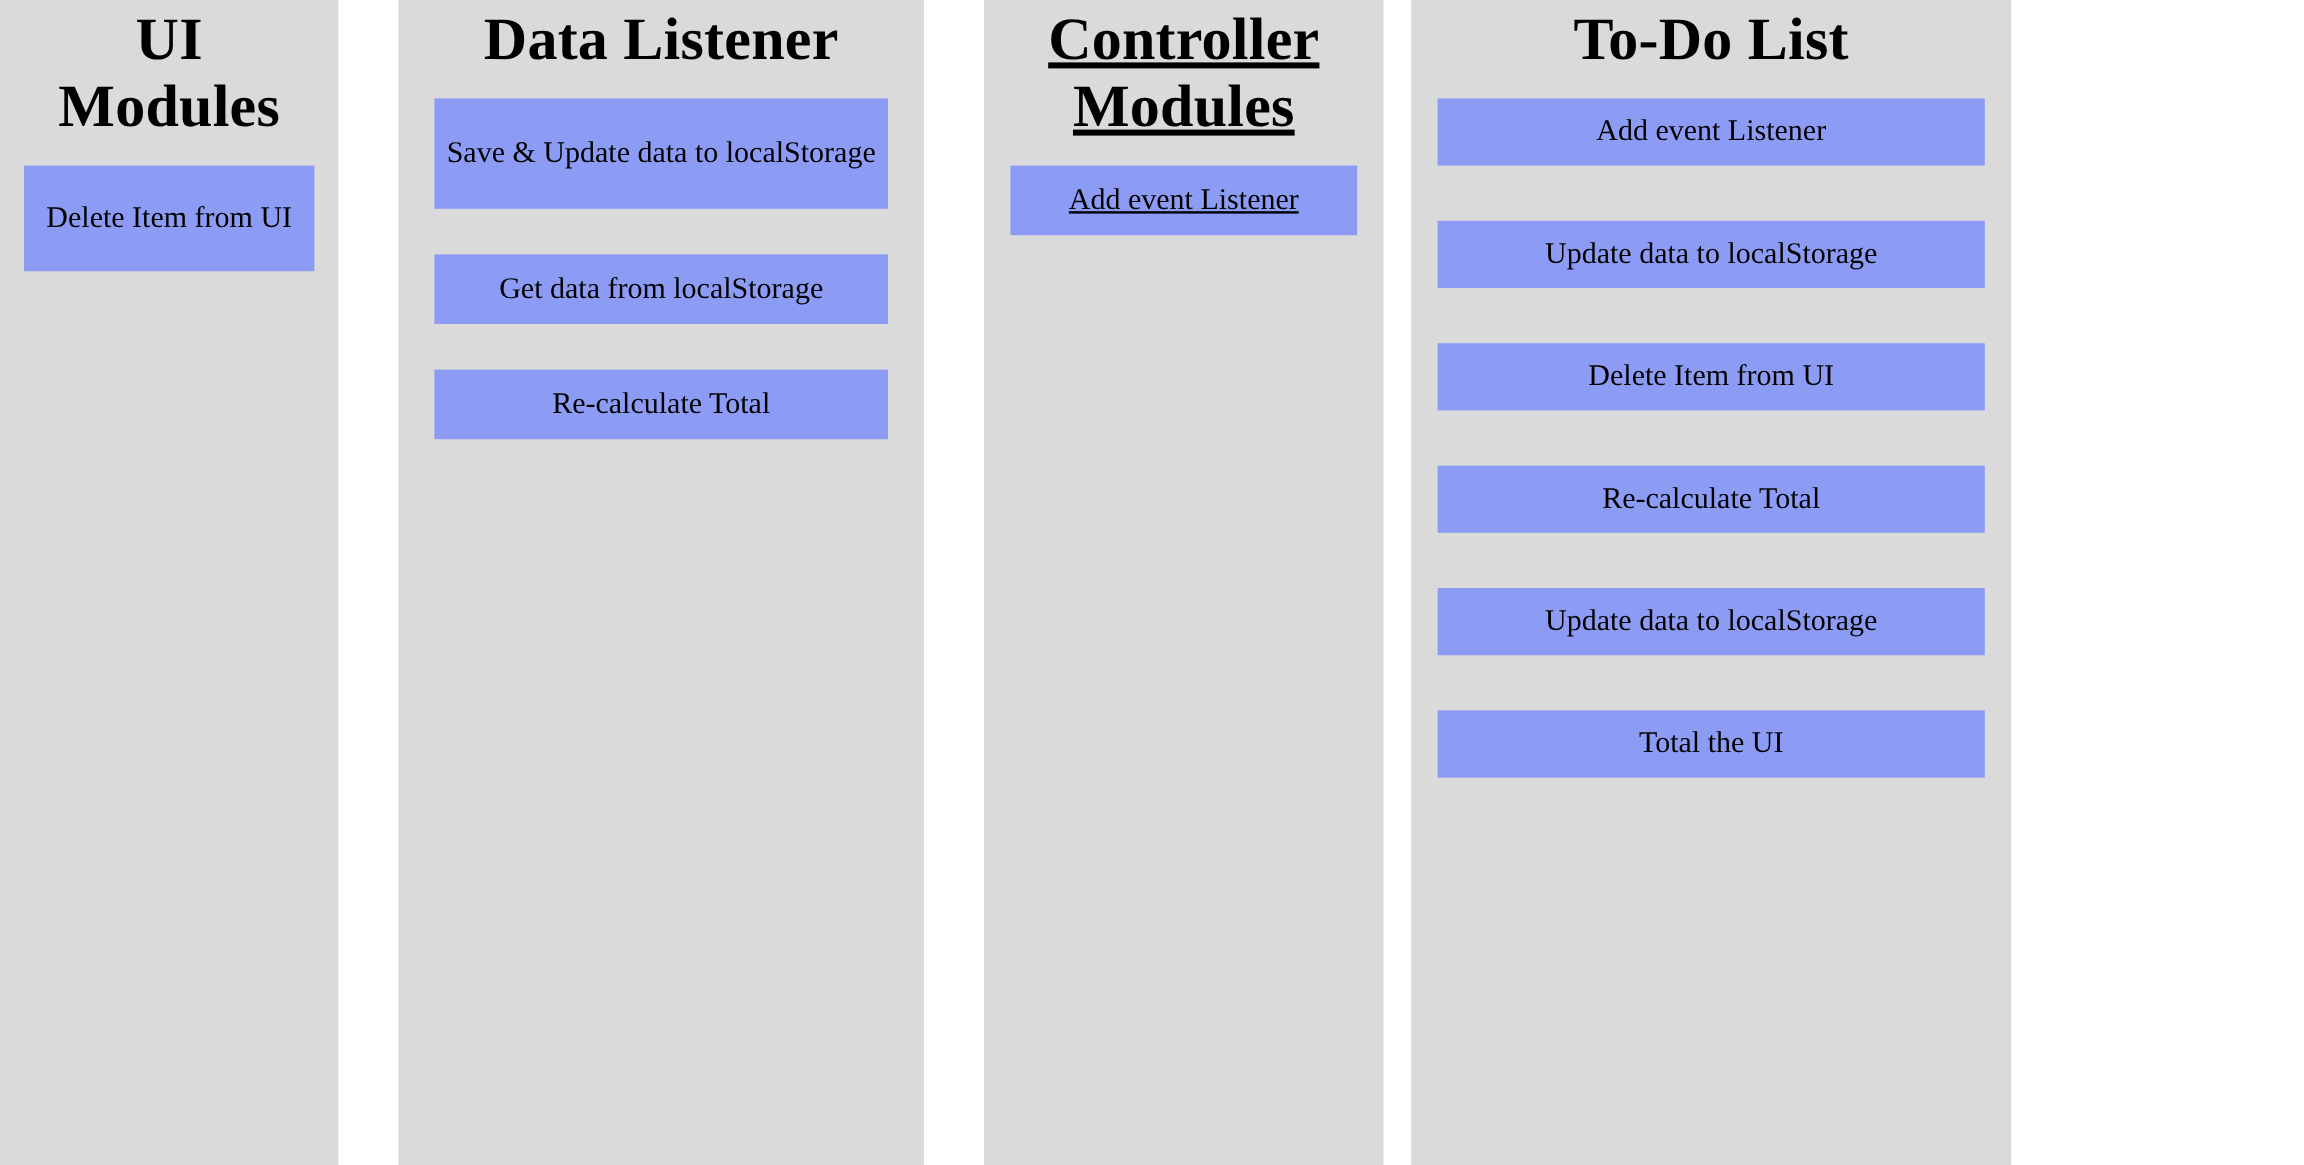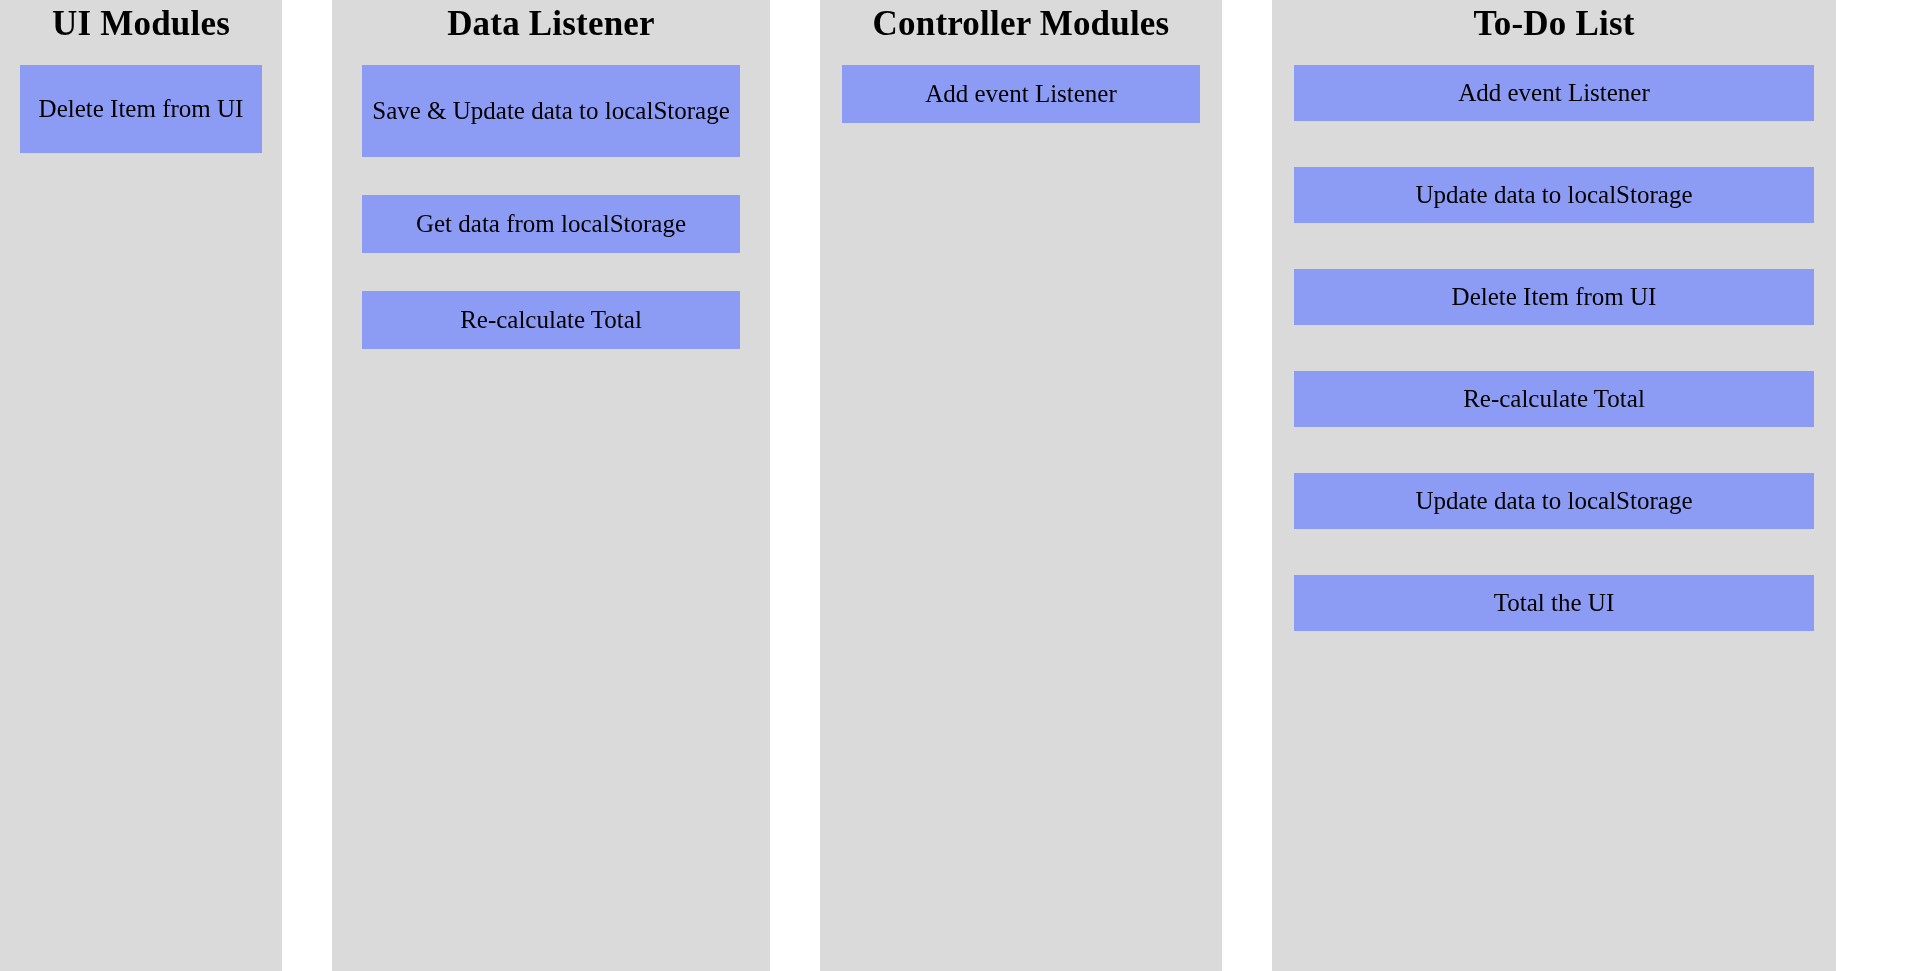--- a/index.html
+++ b/index.html
@@ -26,30 +26,30 @@
     background: #dadada;
     height: 971px;
     padding: 0 0 0 0;
     flex: 0 0 auto;
     position: relative;
   }
 
   
   .col-ui         { width: 282px; margin-right: 50px; }
   .col-data       { width: 438px; margin-right: 50px; }
-  .col-controller { width: 402px; margin-right: 50px; }
-  .col-todo       { width: 564px; margin-right: 0; }
+  .col-controller { width: 333px; margin-right: 23px; text-decoration: underline; }
+  .col-todo       { width: 500px; margin-right: 0; }
 
   .column-title {
     margin: 0;
     padding: 4px 18px 0 18px;
     text-align: center;
     font-family: "Liberation Serif", "DejaVu Serif", serif;
     font-weight: bold;
-    font-size: 35px;
+    font-size: 50px;
     line-height: 1.12;
     color: #000000;
     letter-spacing: 0.2px;
   }
 
   .card-list {
     padding: 0 20px;
     margin-top: 22px;
   }
   .col-data .card-list   { padding: 0 30px; }

